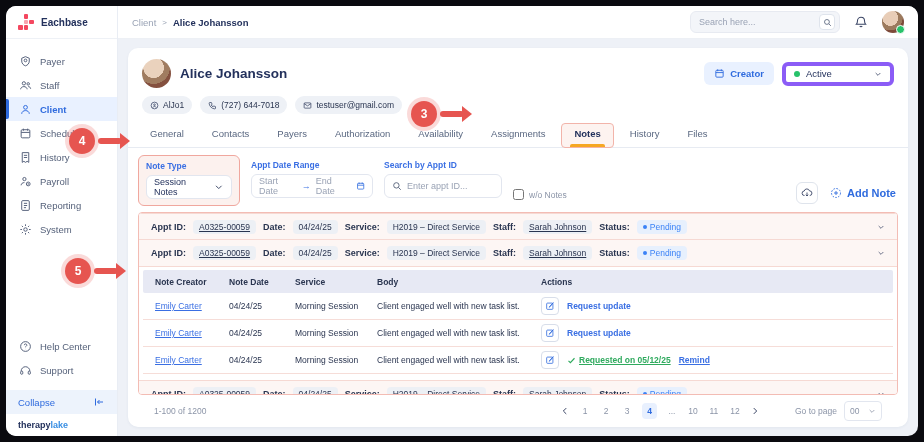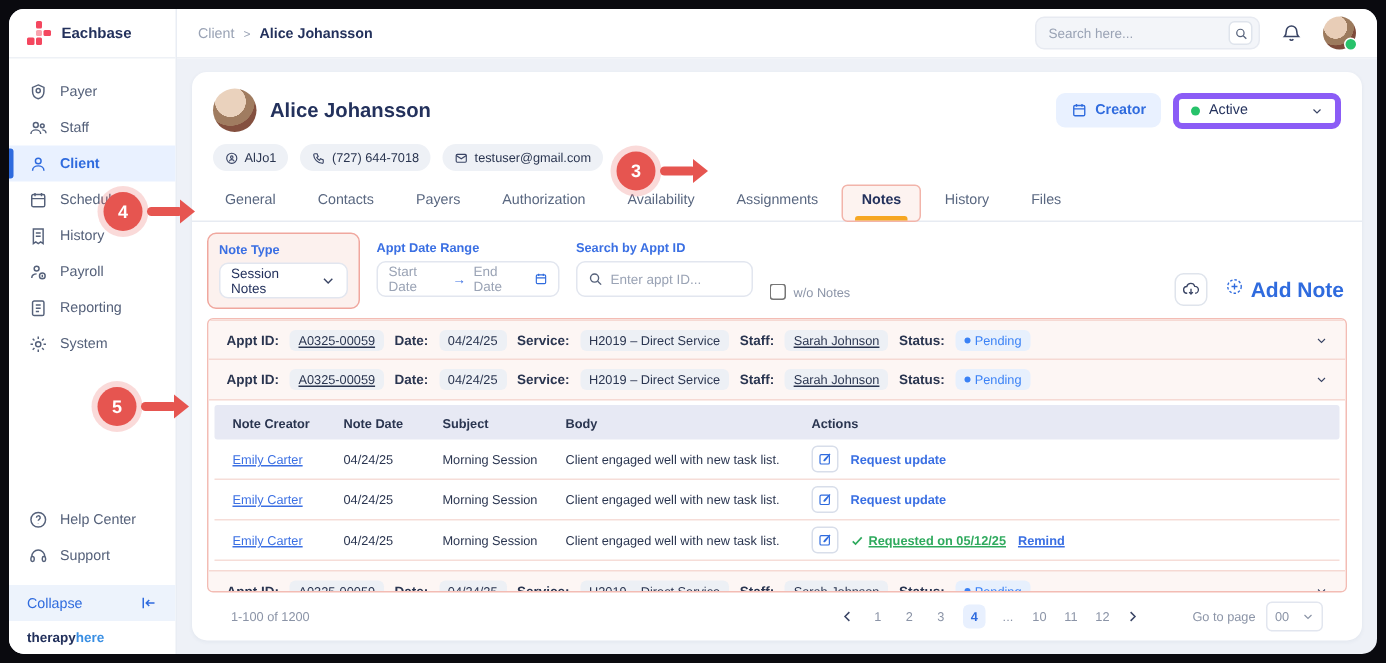--- a/index.html
+++ b/index.html
@@ -74,21 +74,21 @@
   .flabel { font-size:8.5px; font-weight:bold; color:#3a6fe3; }
   .fctrl { height:24px; border:1px solid #e2e6ef; border-radius:6px; background:#fff; display:flex; align-items:center; gap:5px; padding:0 7px; font-size:9px; color:#23315c; cursor:pointer; }
   .note-type-hl { border:1px solid #f0a79e; background:#fcf1ee; border-radius:6px; padding:5px 7px 6px 7px; }
   .ph { color:#9aa3b5; }
   .fctrl svg { width:10px; height:10px; }
   .wo-notes { display:flex; align-items:center; gap:5px; align-self:flex-end; padding-bottom:6px; font-size:8.5px; color:#8b94a7; }
   .wo-notes input { width:11px; height:11px; accent-color:#fff; border:1px solid #d6dbe5; }
   .filters-right { margin-left:auto; display:flex; align-items:center; gap:12px; align-self:flex-end; padding-bottom:2px; }
   .dl-btn { width:22px; height:22px; border:1px solid #dfe4ec; border-radius:6px; background:#fff; display:flex; align-items:center; justify-content:center; cursor:pointer; }
   .dl-btn svg { width:12px; height:12px; }
-  .add-note { display:flex; align-items:flex-start; gap:5px; color:#2f6bde; font-size:14px; font-weight:bold; cursor:pointer; }
+  .add-note { display:flex; align-items:flex-start; gap:5px; color:#2f6bde; font-size:11px; font-weight:bold; cursor:pointer; }
   .add-note svg { width:12px; height:12px; }
 
   
   .notes-list { margin:0 10px; border:1px solid #f3bcb4; border-radius:4px; flex:1; min-height:0; overflow:hidden; display:flex; flex-direction:column; background:#fff; }
   .appt-row { background:#fdf6f4; border-bottom:1px solid #f6d9d3; display:flex; align-items:center; gap:7px; padding:0 12px; height:27px; flex-shrink:0; cursor:pointer; }
   .appt-row.b-top { border-top:1px solid #f6d9d3; }
   .fld-label { font-size:9px; font-weight:bold; color:#2a3550; }
   .fld-pill { background:#edf0f5; border-radius:4px; padding:2px 6px; font-size:8.5px; color:#2a3550; }
   .u { text-decoration:underline; }
   .status-pill { background:#e7f0fd; border-radius:4px; padding:2px 6px; font-size:8.5px; color:#3b82f6; display:flex; align-items:center; gap:3px; }
@@ -228,21 +228,21 @@
         <span>Support</span>
       </div>
       <div class="collapse-row">
         <span class="collapse-label">Collapse</span>
         <svg viewBox="0 0 24 24" fill="none" stroke="#2f6bde" stroke-width="2">
             <path d="M5 5v14M20 12H9M13 8l-4 4 4 4"></path>
           </svg>
       </div>
       <div class="tl-logo">
         <span class="tl-a">therapy</span>
-          <span class="tl-b">here</span>
+          <span class="tl-b">lake</span>
       </div>
     </div>
   </aside>
 
   <div class="main">
     <div class="topbar">
       <div class="crumbs">
         <span class="crumb-parent">Client</span>
         <span class="crumb-sep">&gt;</span>
         <span class="crumb-current">Alice Johansson</span>
@@ -419,21 +419,21 @@
                 <span>Pending</span>
               </span>
             <svg class="chev" viewBox="0 0 24 24" fill="none" stroke="#3a4565" stroke-width="2.2">
                 <path d="M5 9l7 7 7-7"></path>
               </svg>
           </div>
 
           <div class="ntable-head">
             <span>Note Creator</span>
             <span>Note Date</span>
-            <span>Subject</span>
+            <span>Service</span>
             <span>Body</span>
             <span>Actions</span>
           </div>
 
           <div class="ntable-row">
             <span class="creator-link">Emily Carter</span>
             <span>04/24/25</span>
             <span>Morning Session</span>
             <span>Client engaged well with new task list.</span>
             <span class="acts">

